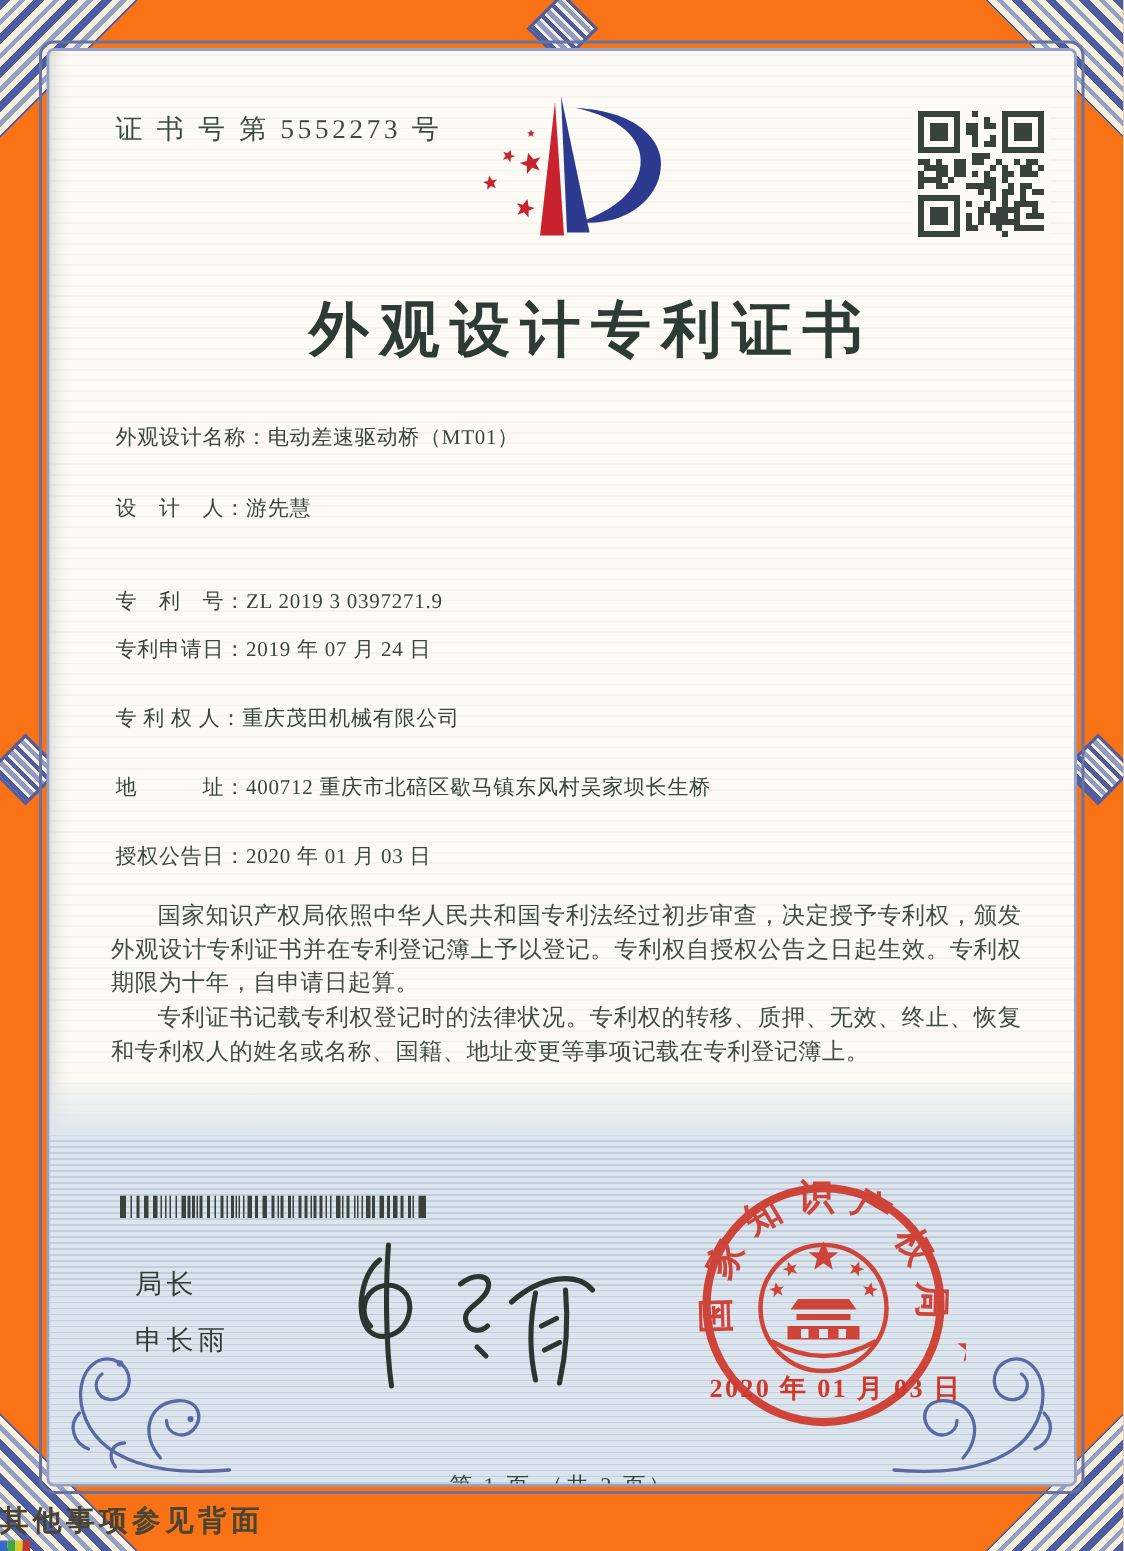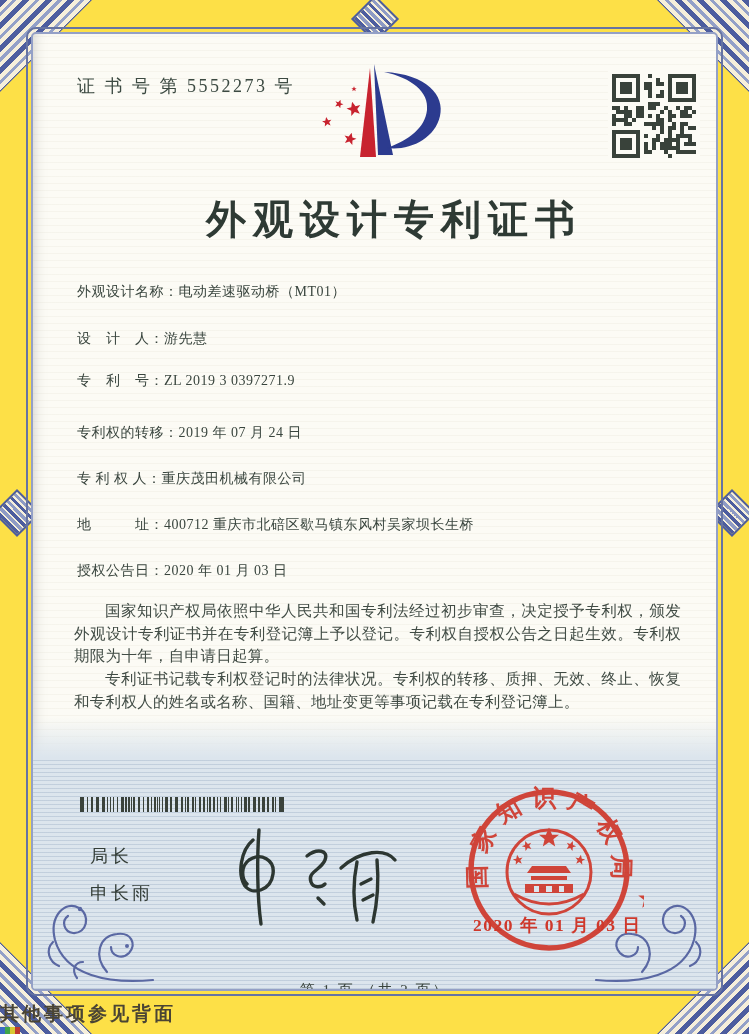--- a/index.html
+++ b/index.html
@@ -1,16 +1,16 @@
 <!DOCTYPE html>
 <html><head>
 <meta charset="utf-8">
 <style>
   html,body{margin:0;padding:0;background:#e8e2d0;}
-  .page{position:relative;width:749px;height:1034px;background:#fde047;overflow:hidden;
+  .page{position:relative;width:749px;height:1034px;background:#f97316;overflow:hidden;
         font-family:"Liberation Serif","DejaVu Serif",serif;color:#37433c;}
   
   .corner{position:absolute;width:92px;height:92px;}
   .c-tl{left:0;top:0;clip-path:polygon(0 0,100% 0,0 100%);
         background:repeating-linear-gradient(135deg,#4d5d9f 0 5px,#f6efdb 5px 9px,#93a0c8 9px 12px,#f6efdb 12px 16px);}
   .c-tr{right:0;top:0;clip-path:polygon(100% 0,0 0,100% 100%);
         background:repeating-linear-gradient(225deg,#4d5d9f 0 5px,#f6efdb 5px 9px,#93a0c8 9px 12px,#f6efdb 12px 16px);}
   .c-bl{left:0;bottom:0;clip-path:polygon(0 100%,0 0,100% 100%);
         background:repeating-linear-gradient(45deg,#4d5d9f 0 5px,#f6efdb 5px 9px,#93a0c8 9px 12px,#f6efdb 12px 16px);}
   .c-br{right:0;bottom:0;clip-path:polygon(100% 100%,100% 0,0 100%);
@@ -111,22 +111,22 @@
           <rect x="16" y="2" width="3" height="3"></rect>
           <rect x="2" y="16" width="3" height="3"></rect>
       </g>
       <path id="qrmods" fill="#39423a" d="M9,0h1v1h-1zM11,1h1v1h-1zM8,2h1v1h-1zM9,2h1v1h-1zM11,2h1v1h-1zM12,2h1v1h-1zM8,3h1v1h-1zM9,3h1v1h-1zM9,4h1v1h-1zM12,4h1v1h-1zM9,5h1v1h-1zM11,5h1v1h-1zM12,5h1v1h-1zM9,7h1v1h-1zM10,7h1v1h-1zM11,7h1v1h-1zM0,8h1v1h-1zM1,8h1v1h-1zM3,8h1v1h-1zM6,8h1v1h-1zM7,8h1v1h-1zM9,8h1v1h-1zM10,8h1v1h-1zM13,8h1v1h-1zM16,8h1v1h-1zM18,8h1v1h-1zM19,8h1v1h-1zM1,9h1v1h-1zM2,9h1v1h-1zM3,9h1v1h-1zM4,9h1v1h-1zM6,9h1v1h-1zM7,9h1v1h-1zM12,9h1v1h-1zM14,9h1v1h-1zM17,9h1v1h-1zM18,9h1v1h-1zM20,9h1v1h-1zM0,10h1v1h-1zM3,10h1v1h-1zM4,10h1v1h-1zM6,10h1v1h-1zM7,10h1v1h-1zM9,10h1v1h-1zM11,10h1v1h-1zM14,10h1v1h-1zM15,10h1v1h-1zM17,10h1v1h-1zM18,10h1v1h-1zM19,10h1v1h-1zM0,11h1v1h-1zM1,11h1v1h-1zM2,11h1v1h-1zM3,11h1v1h-1zM5,11h1v1h-1zM11,11h1v1h-1zM12,11h1v1h-1zM14,11h1v1h-1zM0,12h1v1h-1zM3,12h1v1h-1zM4,12h1v1h-1zM8,12h1v1h-1zM9,12h1v1h-1zM10,12h1v1h-1zM11,12h1v1h-1zM12,12h1v1h-1zM15,12h1v1h-1zM17,12h1v1h-1zM18,12h1v1h-1zM10,13h1v1h-1zM12,13h1v1h-1zM14,13h1v1h-1zM15,13h1v1h-1zM17,13h1v1h-1zM19,13h1v1h-1zM20,13h1v1h-1zM12,14h1v1h-1zM14,14h1v1h-1zM17,14h1v1h-1zM8,15h1v1h-1zM11,15h1v1h-1zM14,15h1v1h-1zM16,15h1v1h-1zM17,15h1v1h-1zM18,15h1v1h-1zM19,15h1v1h-1zM10,16h1v1h-1zM11,16h1v1h-1zM13,16h1v1h-1zM14,16h1v1h-1zM15,16h1v1h-1zM16,16h1v1h-1zM19,16h1v1h-1zM8,17h1v1h-1zM10,17h1v1h-1zM12,17h1v1h-1zM13,17h1v1h-1zM14,17h1v1h-1zM16,17h1v1h-1zM18,17h1v1h-1zM19,17h1v1h-1zM20,17h1v1h-1zM8,18h1v1h-1zM10,18h1v1h-1zM12,18h1v1h-1zM13,18h1v1h-1zM14,18h1v1h-1zM15,18h1v1h-1zM16,18h1v1h-1zM8,19h1v1h-1zM9,19h1v1h-1zM13,19h1v1h-1zM16,19h1v1h-1zM17,19h1v1h-1zM18,19h1v1h-1zM19,19h1v1h-1zM20,19h1v1h-1zM14,20h1v1h-1z"></path>
     </svg>
 
     <div class="title">外观设计专利证书</div>
 
     <div class="frow" style="top:249px"><span>外观设计名称：</span><span>电动差速驱动桥（MT01）</span></div>
     <div class="frow" style="top:296px"><span>设　计　人：</span><span>游先慧</span></div>
-    <div class="frow" style="top:338px"><span>专　利　号：</span><span>ZL 2019 3 0397271.9</span></div>
-    <div class="frow" style="top:390px"><span>专利权的转移：</span><span>2019 年 07 月 24 日</span></div>
+    <div class="frow" style="top:358px"><span>专　利　号：</span><span>ZL 2019 3 0397271.9</span></div>
+    <div class="frow" style="top:390px"><span>专利申请日：</span><span>2019 年 07 月 24 日</span></div>
     <div class="frow" style="top:436px"><span>专 利 权 人：</span><span>重庆茂田机械有限公司</span></div>
     <div class="frow" style="top:482px"><span>地　　　址：</span><span>400712 重庆市北碚区歇马镇东风村吴家坝长生桥</span></div>
     <div class="frow" style="top:528px">
       <span>授权公告日：</span><span>2020 年 01 月 03 日</span>
     </div>
 
     <div class="para" style="top:634px">专利证书记载专利权登记时的法律状况。专利权的转移、质押、无效、终止、恢复和专利权人的姓名或名称、国籍、地址变更等事项记载在专利登记簿上。</div>
     <div class="para" style="top:566px">国家知识产权局依照中华人民共和国专利法经过初步审查，决定授予专利权，颁发外观设计专利证书并在专利登记簿上予以登记。专利权自授权公告之日起生效。专利权期限为十年，自申请日起算。</div>
 
     <svg class="barcode" viewBox="0 0 206 15" preserveAspectRatio="none">

